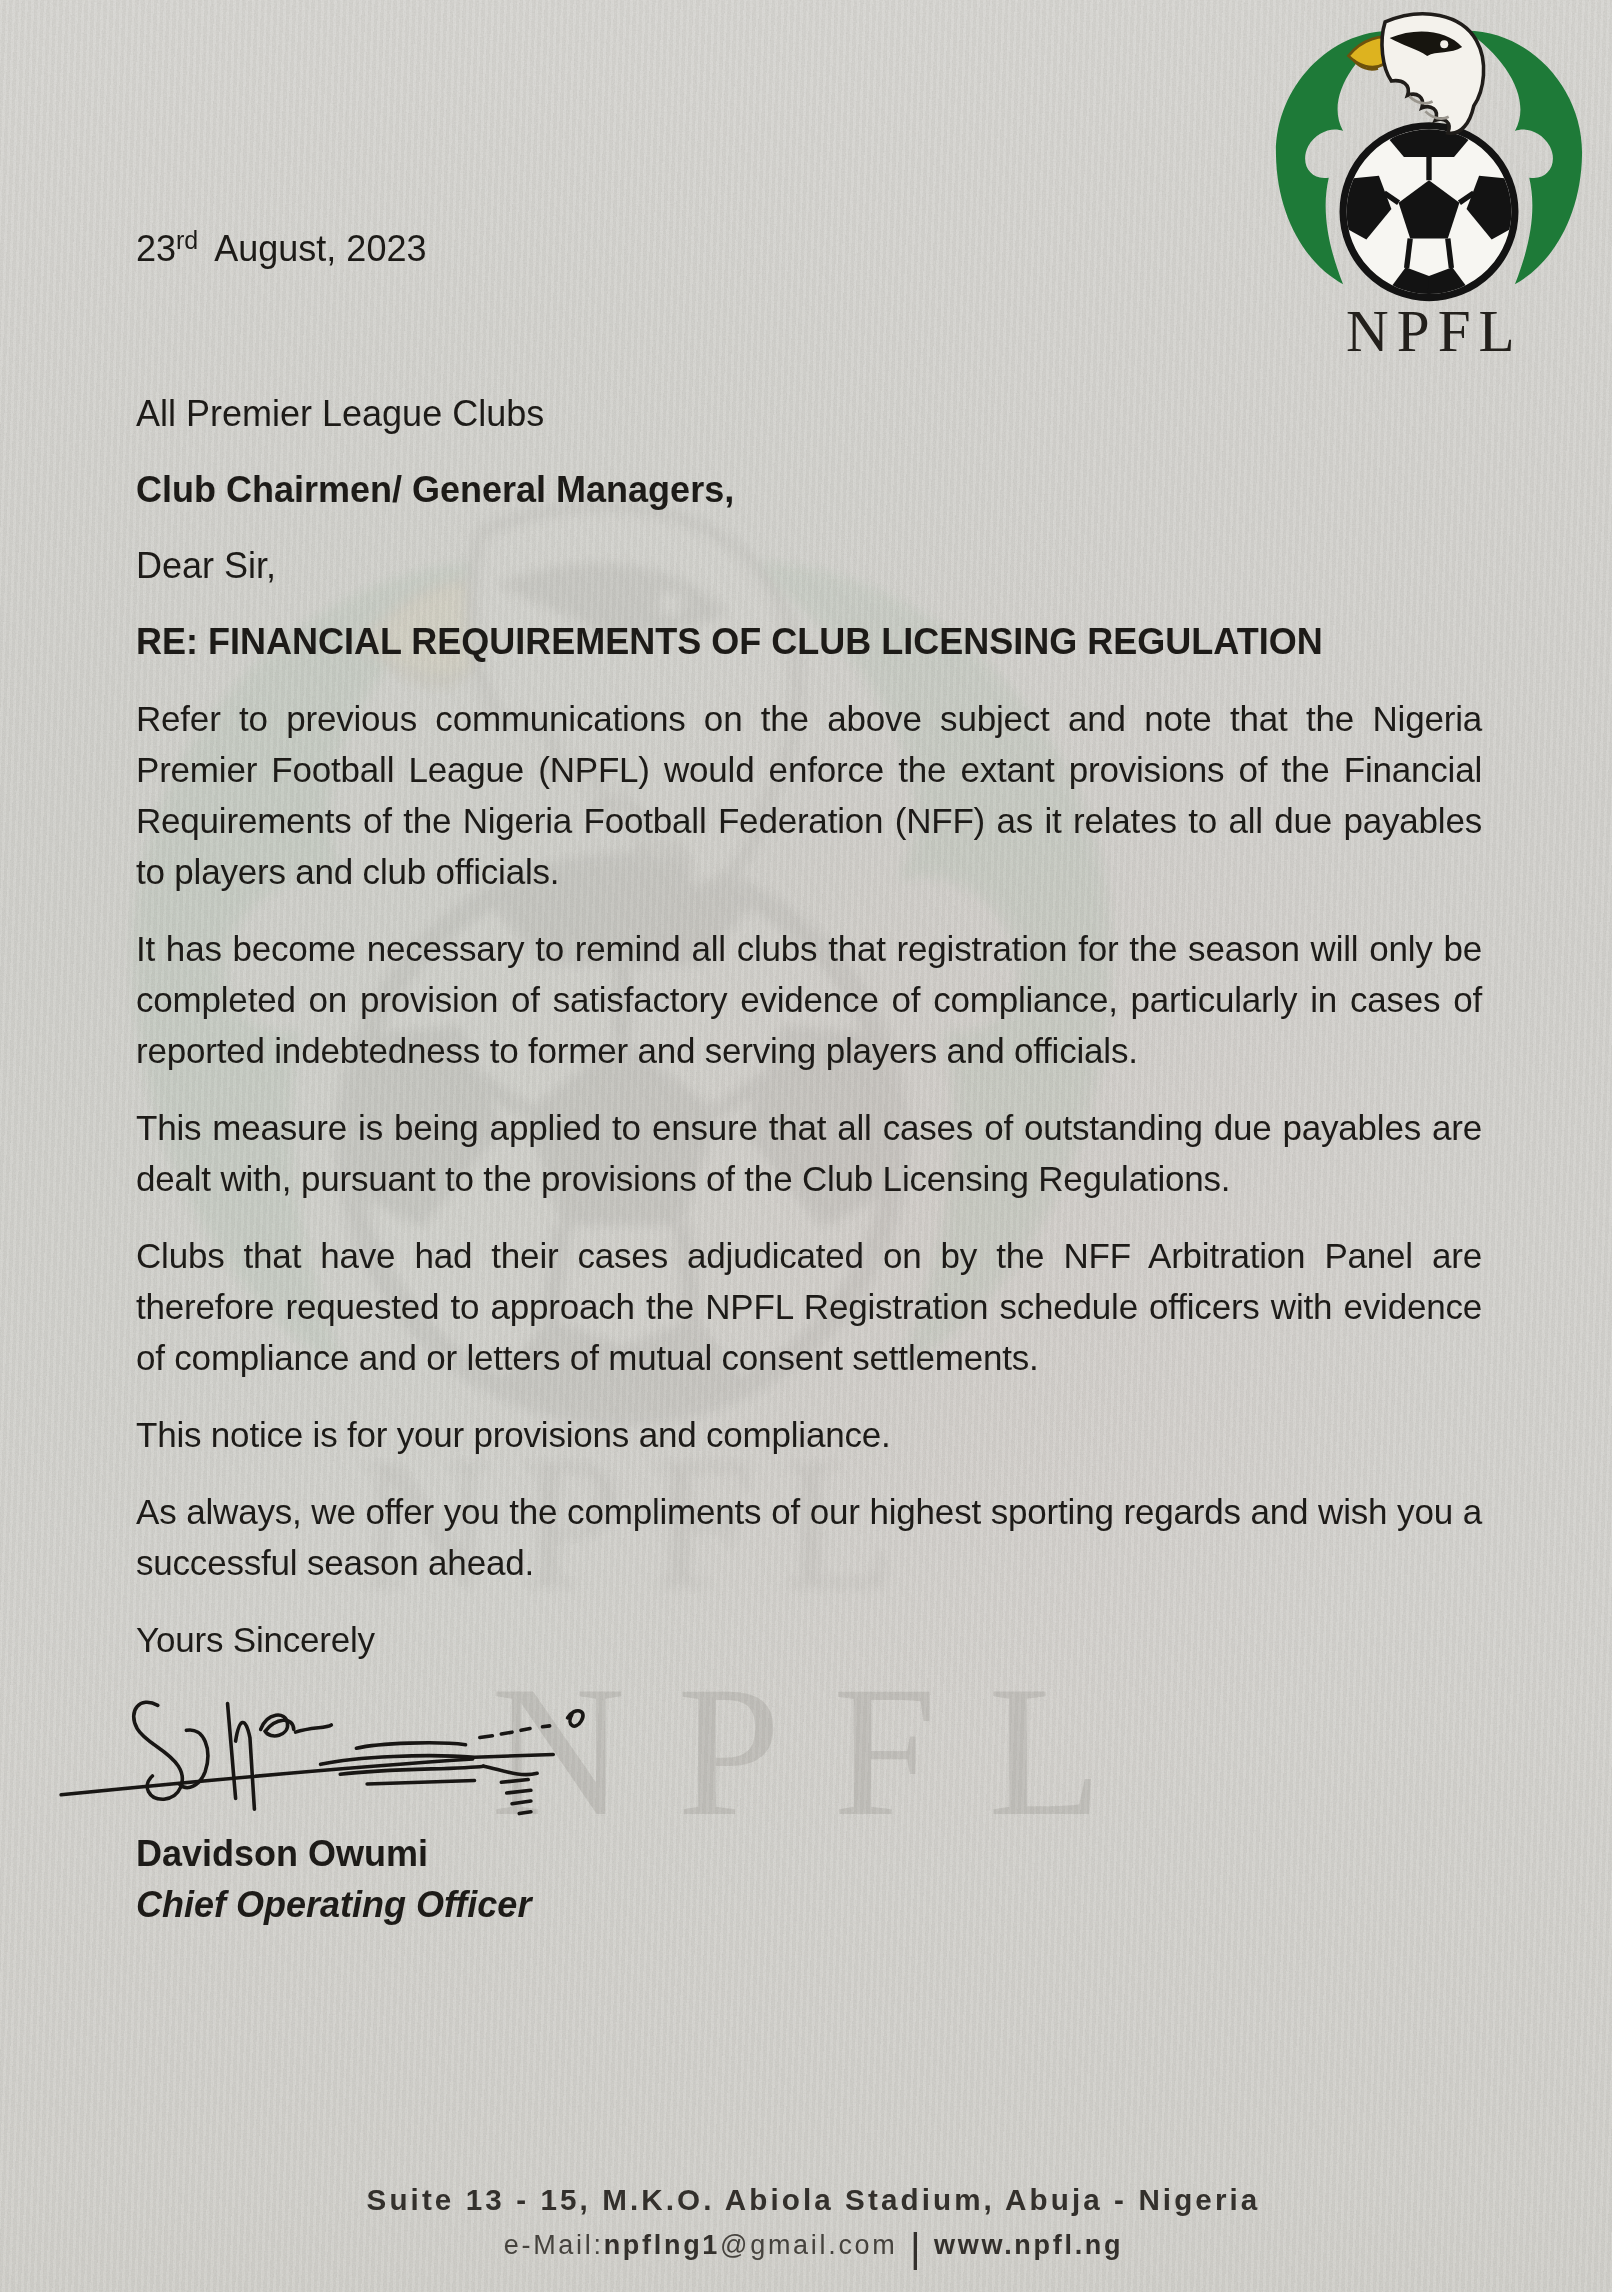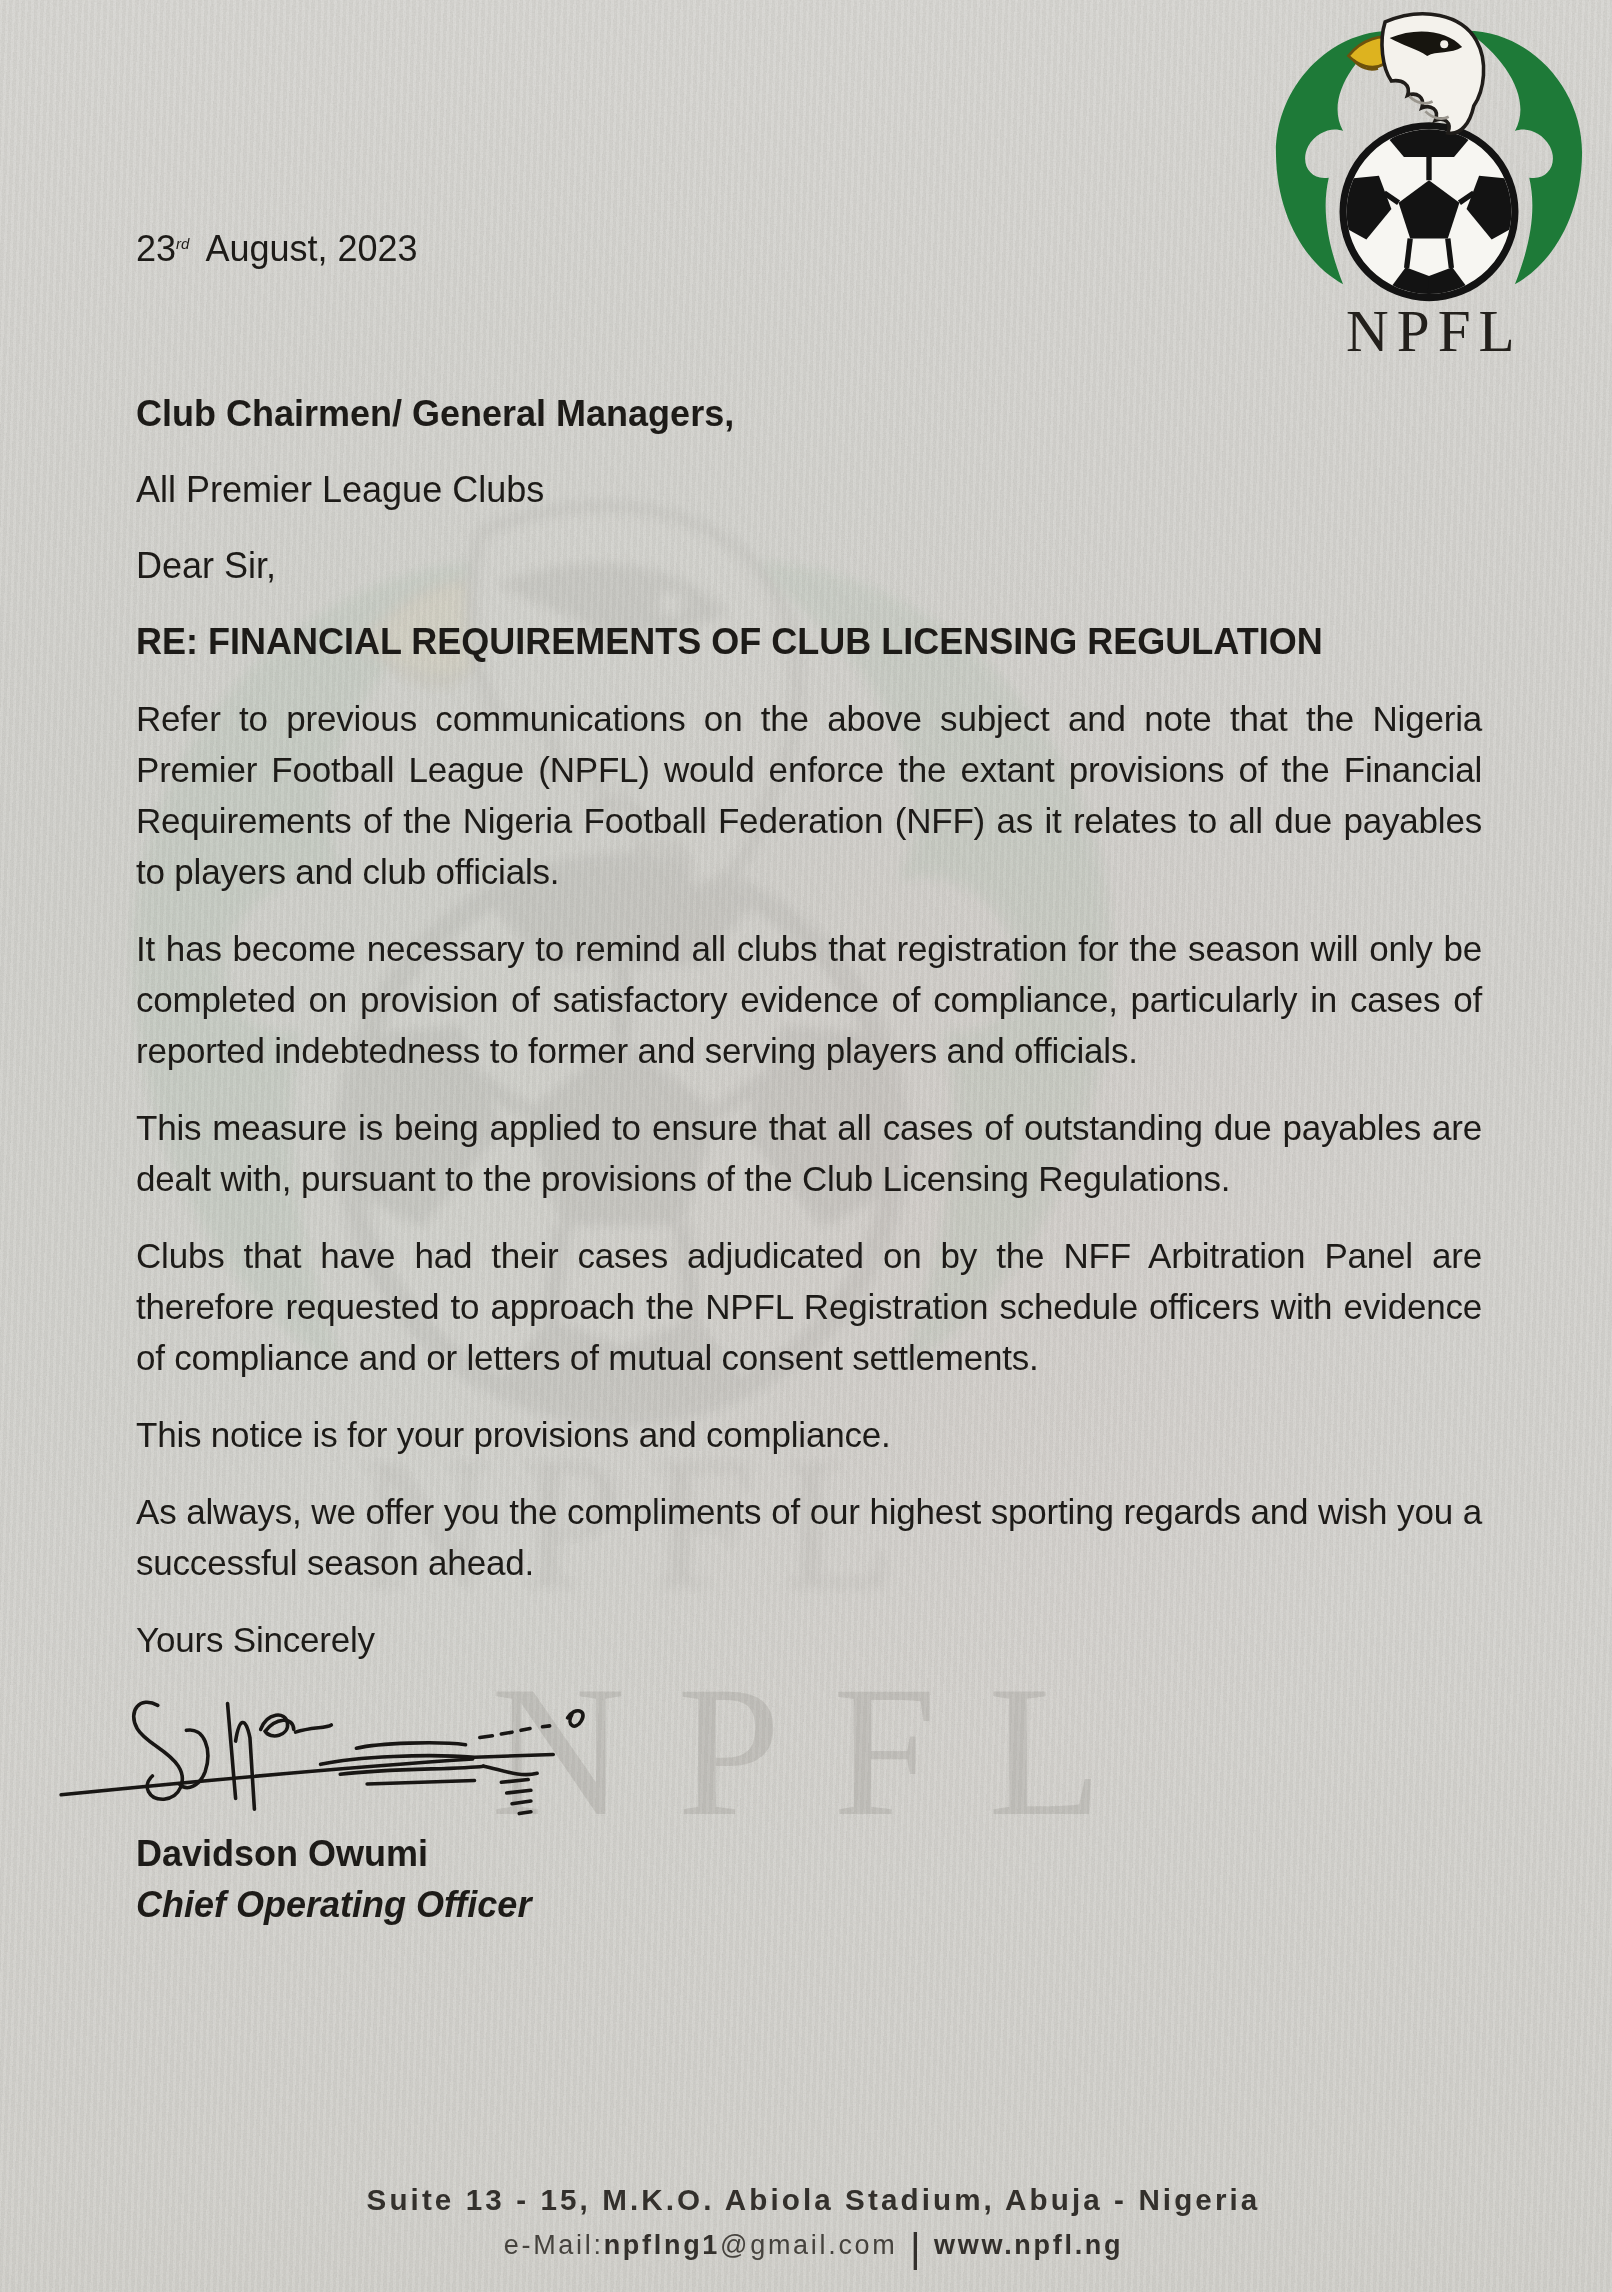--- a/index.html
+++ b/index.html
@@ -12,21 +12,21 @@
     font-family:"Liberation Sans", sans-serif;
     color:#1d1b18;
   }
   .fiber {
     position:absolute; inset:0; pointer-events:none;
     background:repeating-linear-gradient(92deg, rgba(255,255,255,0.035) 0 2.7px, rgba(60,60,55,0.03) 2.7px 6.3px);
   }
   .noise-layer { position:absolute; inset:0; pointer-events:none; opacity:.5; }
   .content { position:relative; padding:224px 131px 0 136px; }
   .date-line { font-size:36px; line-height:50px; margin:0 0 115px 0; }
-  .date-line sup { font-size:15px; line-height:0; vertical-align:12.5px;font-style:italic; }
+  .date-line sup { font-size:25px; line-height:0; vertical-align:12.5px; }
   .date-rest { margin-left:16px; }
   .hdr { font-size:36px; line-height:50px; margin:0 0 26px 0; }
   .bold { font-weight:bold; }
   .body-p {
     font-size:35px; line-height:51px; letter-spacing:-0.2px;
     text-align:justify; margin:0 0 26px 0;
   }
   .closing { text-align:left; }
   .sig-svg { display:block; margin:21.5px 0 1.8px -84px; }
   .sig-name { font-size:36px; line-height:50px; font-weight:bold; margin:0; }
@@ -112,22 +112,22 @@
   </svg>
   <div class="fiber"></div>
 
   <svg class="crest" viewBox="0 0 400 404" width="358" height="362">
       <use href="#npfl-crest"></use>
     </svg>
 
   <div class="content">
     <p class="date-line"><span>23</span><sup>rd</sup><span class="date-rest">August, 2023</span></p>
 
+    <p class="hdr">All Premier League Clubs</p>
     <p class="hdr bold">Club Chairmen/ General Managers,</p>
-    <p class="hdr">All Premier League Clubs</p>
     <p class="hdr">Dear Sir,</p>
     <p class="hdr bold">RE: FINANCIAL REQUIREMENTS OF CLUB LICENSING REGULATION</p>
 
     <p class="body-p">Refer to previous communications on the above subject and note that the Nigeria Premier Football League (NPFL) would enforce the extant provisions of the Financial Requirements of the Nigeria Football Federation (NFF) as it relates to all due payables to players and club officials.</p>
     <p class="body-p">It has become necessary to remind all clubs that registration for the season will only be completed on provision of satisfactory evidence of compliance, particularly in cases of reported indebtedness to former and serving players and officials.</p>
     <p class="body-p">This measure is being applied to ensure that all cases of outstanding due payables are dealt with, pursuant to the provisions of the Club Licensing Regulations.</p>
     <p class="body-p">Clubs that have had their cases adjudicated on by the NFF Arbitration Panel are therefore requested to approach the NPFL Registration schedule officers with evidence of compliance and or letters of mutual consent settlements.</p>
     <p class="body-p">This notice is for your provisions and compliance.</p>
     <p class="body-p">As always, we offer you the compliments of our highest sporting regards and wish you a successful season ahead.</p>
 

